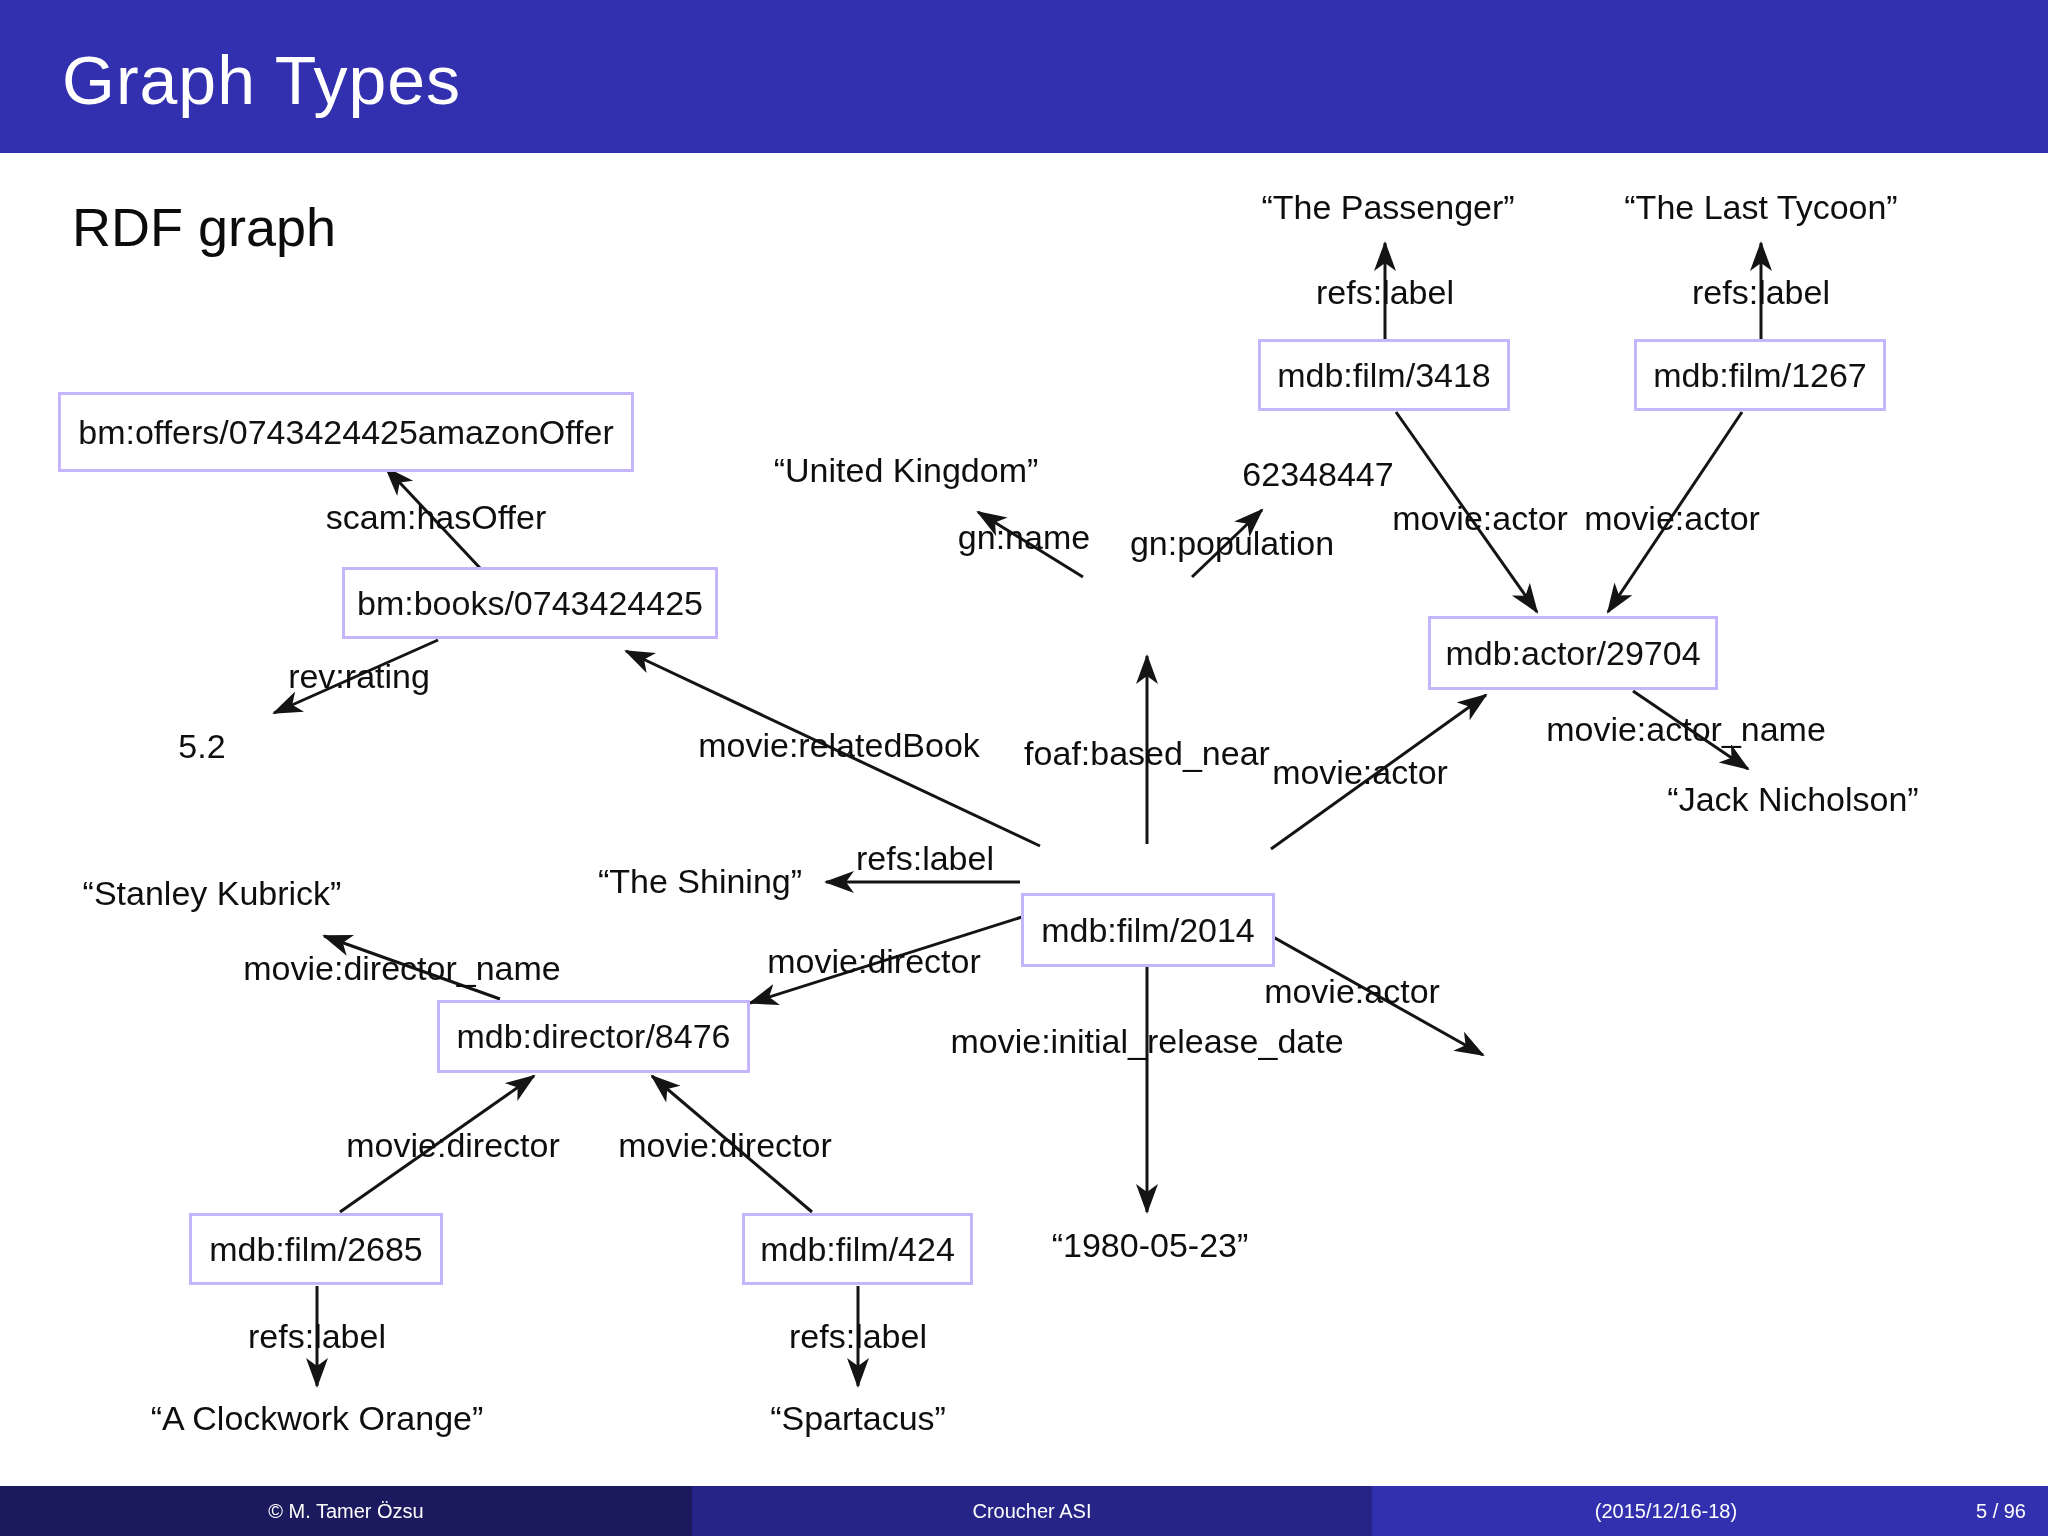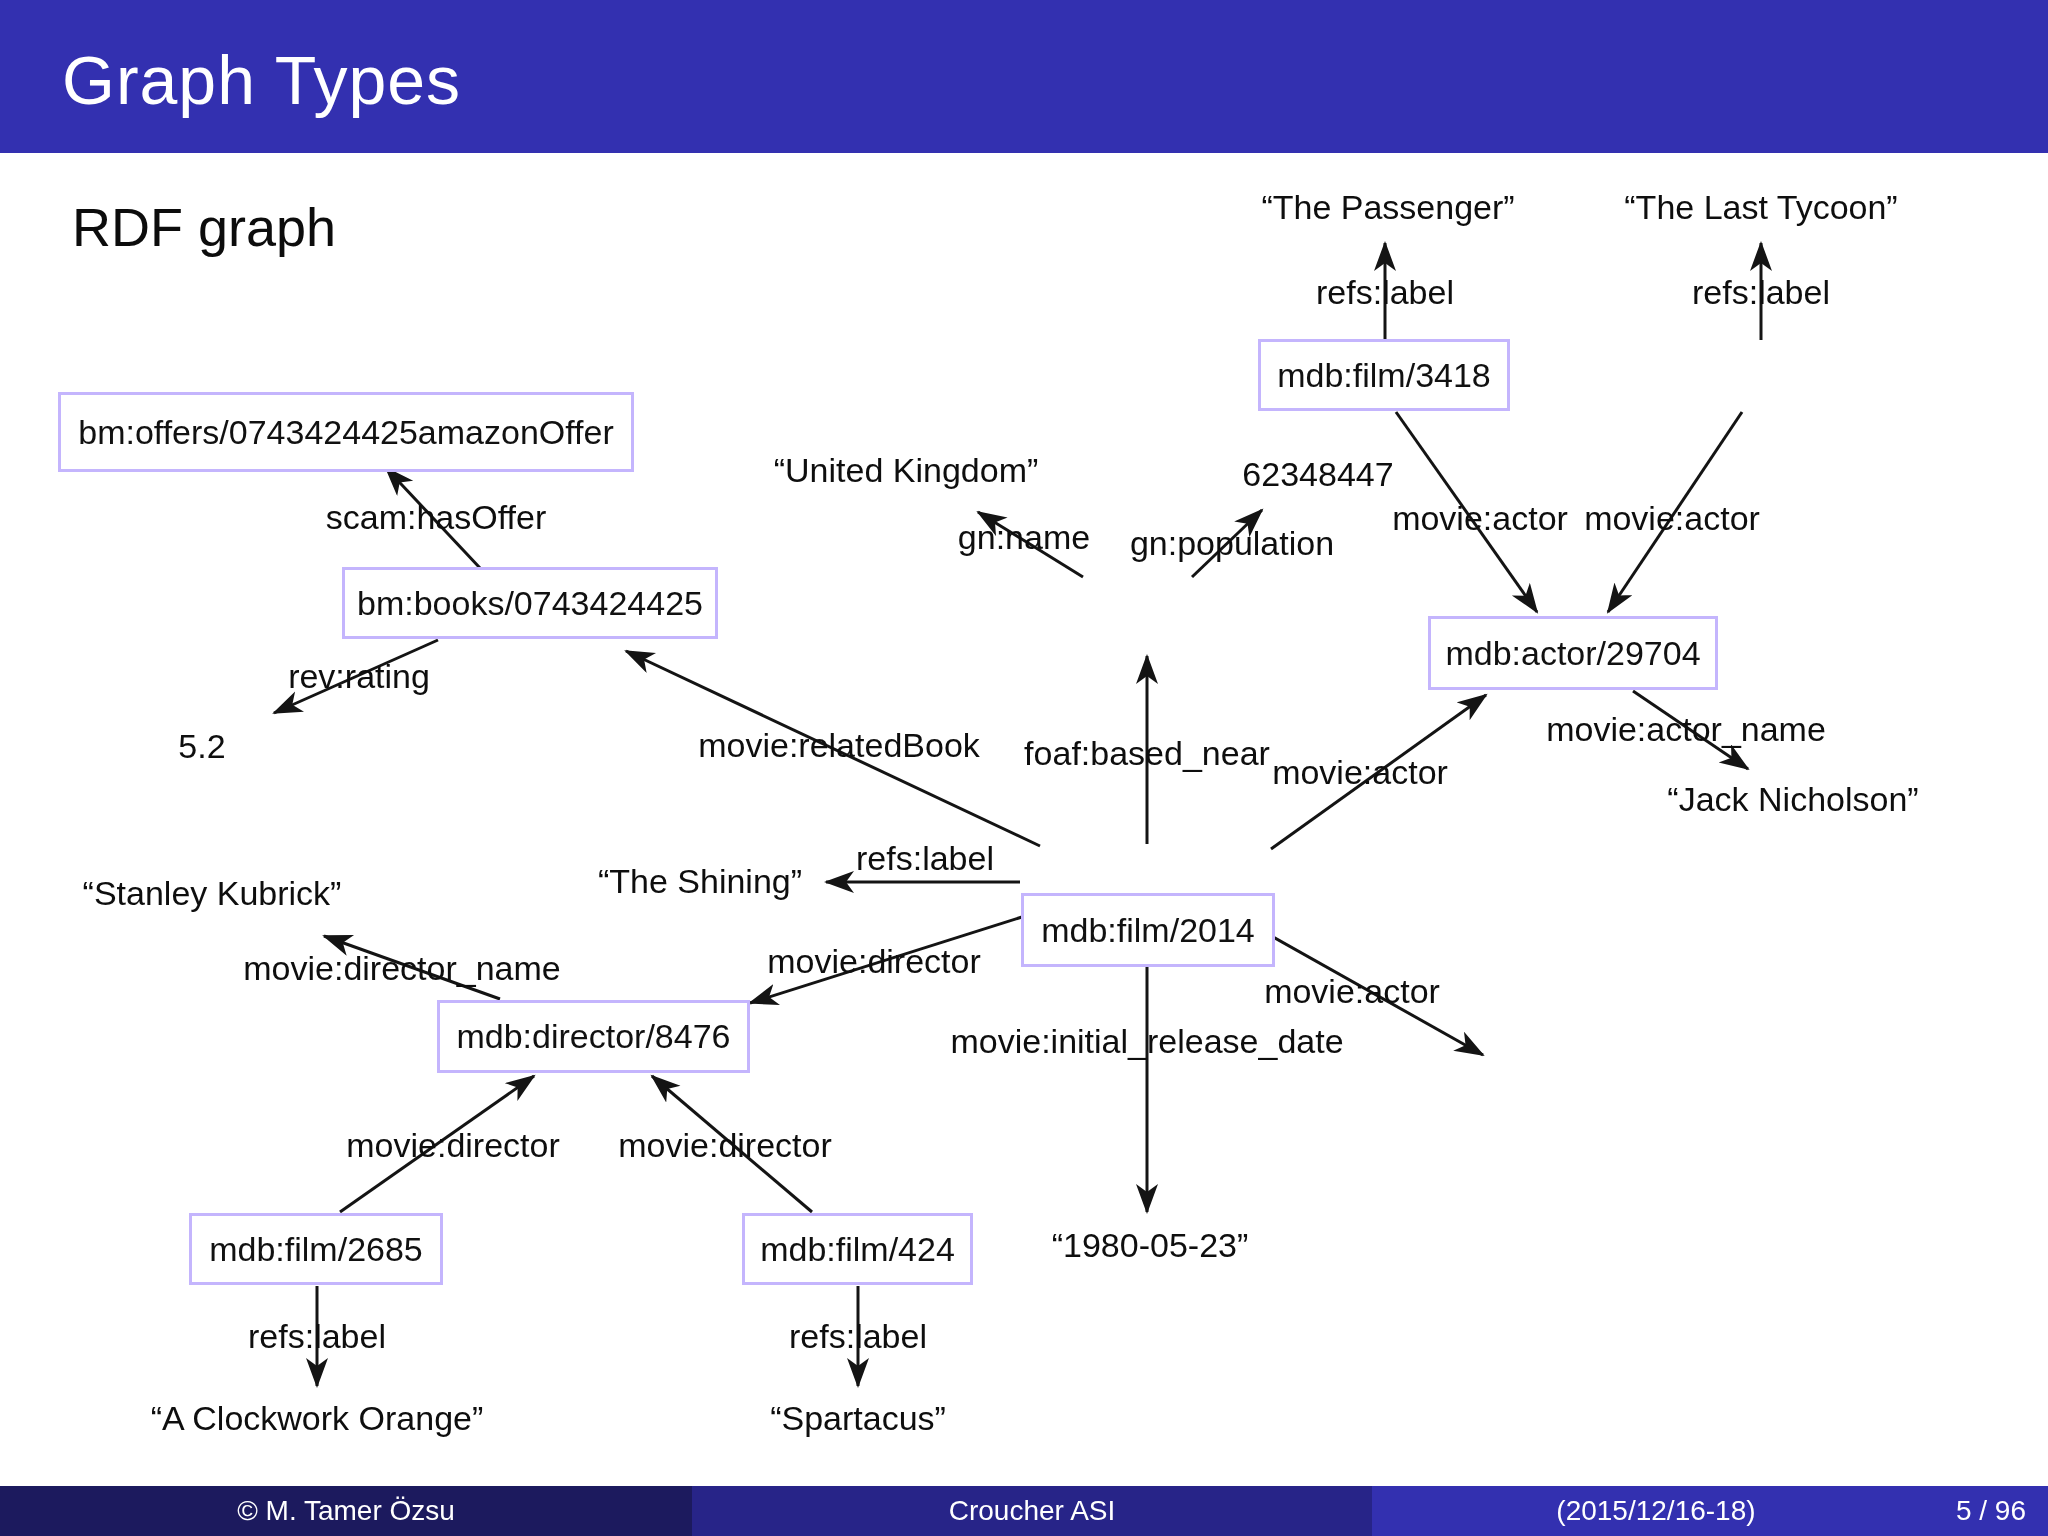--- a/index.html
+++ b/index.html
@@ -25,21 +25,21 @@
     display:flex;align-items:center;justify-content:center;
     font-size:34px;white-space:nowrap;box-sizing:border-box;
   }
   .node.serif{font-family:"Liberation Serif", serif;font-size:36px;}
   .literal,.edge-label{
     position:absolute;transform:translate(-50%,-50%);
     font-size:34px;white-space:nowrap;color:#0e0e0e;
   }
   .footer{
     position:absolute;left:0;top:1486px;width:2048px;height:50px;
-    display:flex;color:#ffffff;font-size:28px;
+    display:flex;color:#ffffff;font-size:20px;
   }
   .footer .seg{height:50px;display:flex;align-items:center;justify-content:center;}
   .footer .seg.left{width:692px;}
   .footer .seg.mid{width:680px;}
   .footer .seg.right{width:676px;justify-content:flex-start;}
   .footer .date{flex:1;text-align:center;}
   .footer .page{margin-right:22px;}
 </style>
 </head>
 <body>
@@ -75,20 +75,21 @@
       <line x1="1147" y1="920" x2="1147" y2="1212" marker-end="url(#arrow)"></line>
       <line x1="500" y1="999" x2="324" y2="936" marker-end="url(#arrow)"></line>
       <line x1="340" y1="1212" x2="534" y2="1076" marker-end="url(#arrow)"></line>
       <line x1="812" y1="1212" x2="652" y2="1076" marker-end="url(#arrow)"></line>
       <line x1="317" y1="1286" x2="317" y2="1386" marker-end="url(#arrow)"></line>
       <line x1="858" y1="1286" x2="858" y2="1386" marker-end="url(#arrow)"></line>
     </svg>
 <div class="node" style="left: 58px; top: 392px; width: 576px; height: 80px;">bm:offers/0743424425amazonOffer</div>
     <div class="node" style="left: 342px; top: 567px; width: 376px; height: 72px;">bm:books/0743424425</div>
     <div class="node" style="left: 1258px; top: 339px; width: 252px; height: 72px;">mdb:film/3418</div>
+    <div class="node" style="left: 1634px; top: 339px; width: 252px; height: 72px;">mdb:film/1267</div>
     <div class="node" style="left: 1428px; top: 616px; width: 290px; height: 74px;">mdb:actor/29704</div>
     <div class="node" style="left: 1021px; top: 893px; width: 254px; height: 74px;">mdb:film/2014</div>
     <div class="node" style="left: 437px; top: 1000px; width: 313px; height: 73px;">mdb:director/8476</div>
     <div class="node" style="left: 189px; top: 1213px; width: 254px; height: 72px;">mdb:film/2685</div>
     <div class="node" style="left: 742px; top: 1213px; width: 231px; height: 72px;">mdb:film/424</div>
     <div class="literal" style="left: 1388px; top: 207px;">“The Passenger”</div>
     <div class="literal" style="left: 1761px; top: 207px;">“The Last Tycoon”</div>
     <div class="literal" style="left: 906px; top: 470px;">“United Kingdom”</div>
     <div class="literal" style="left: 1318px; top: 474px;">62348447</div>
     <div class="literal" style="left: 202px; top: 746px;">5.2</div>

